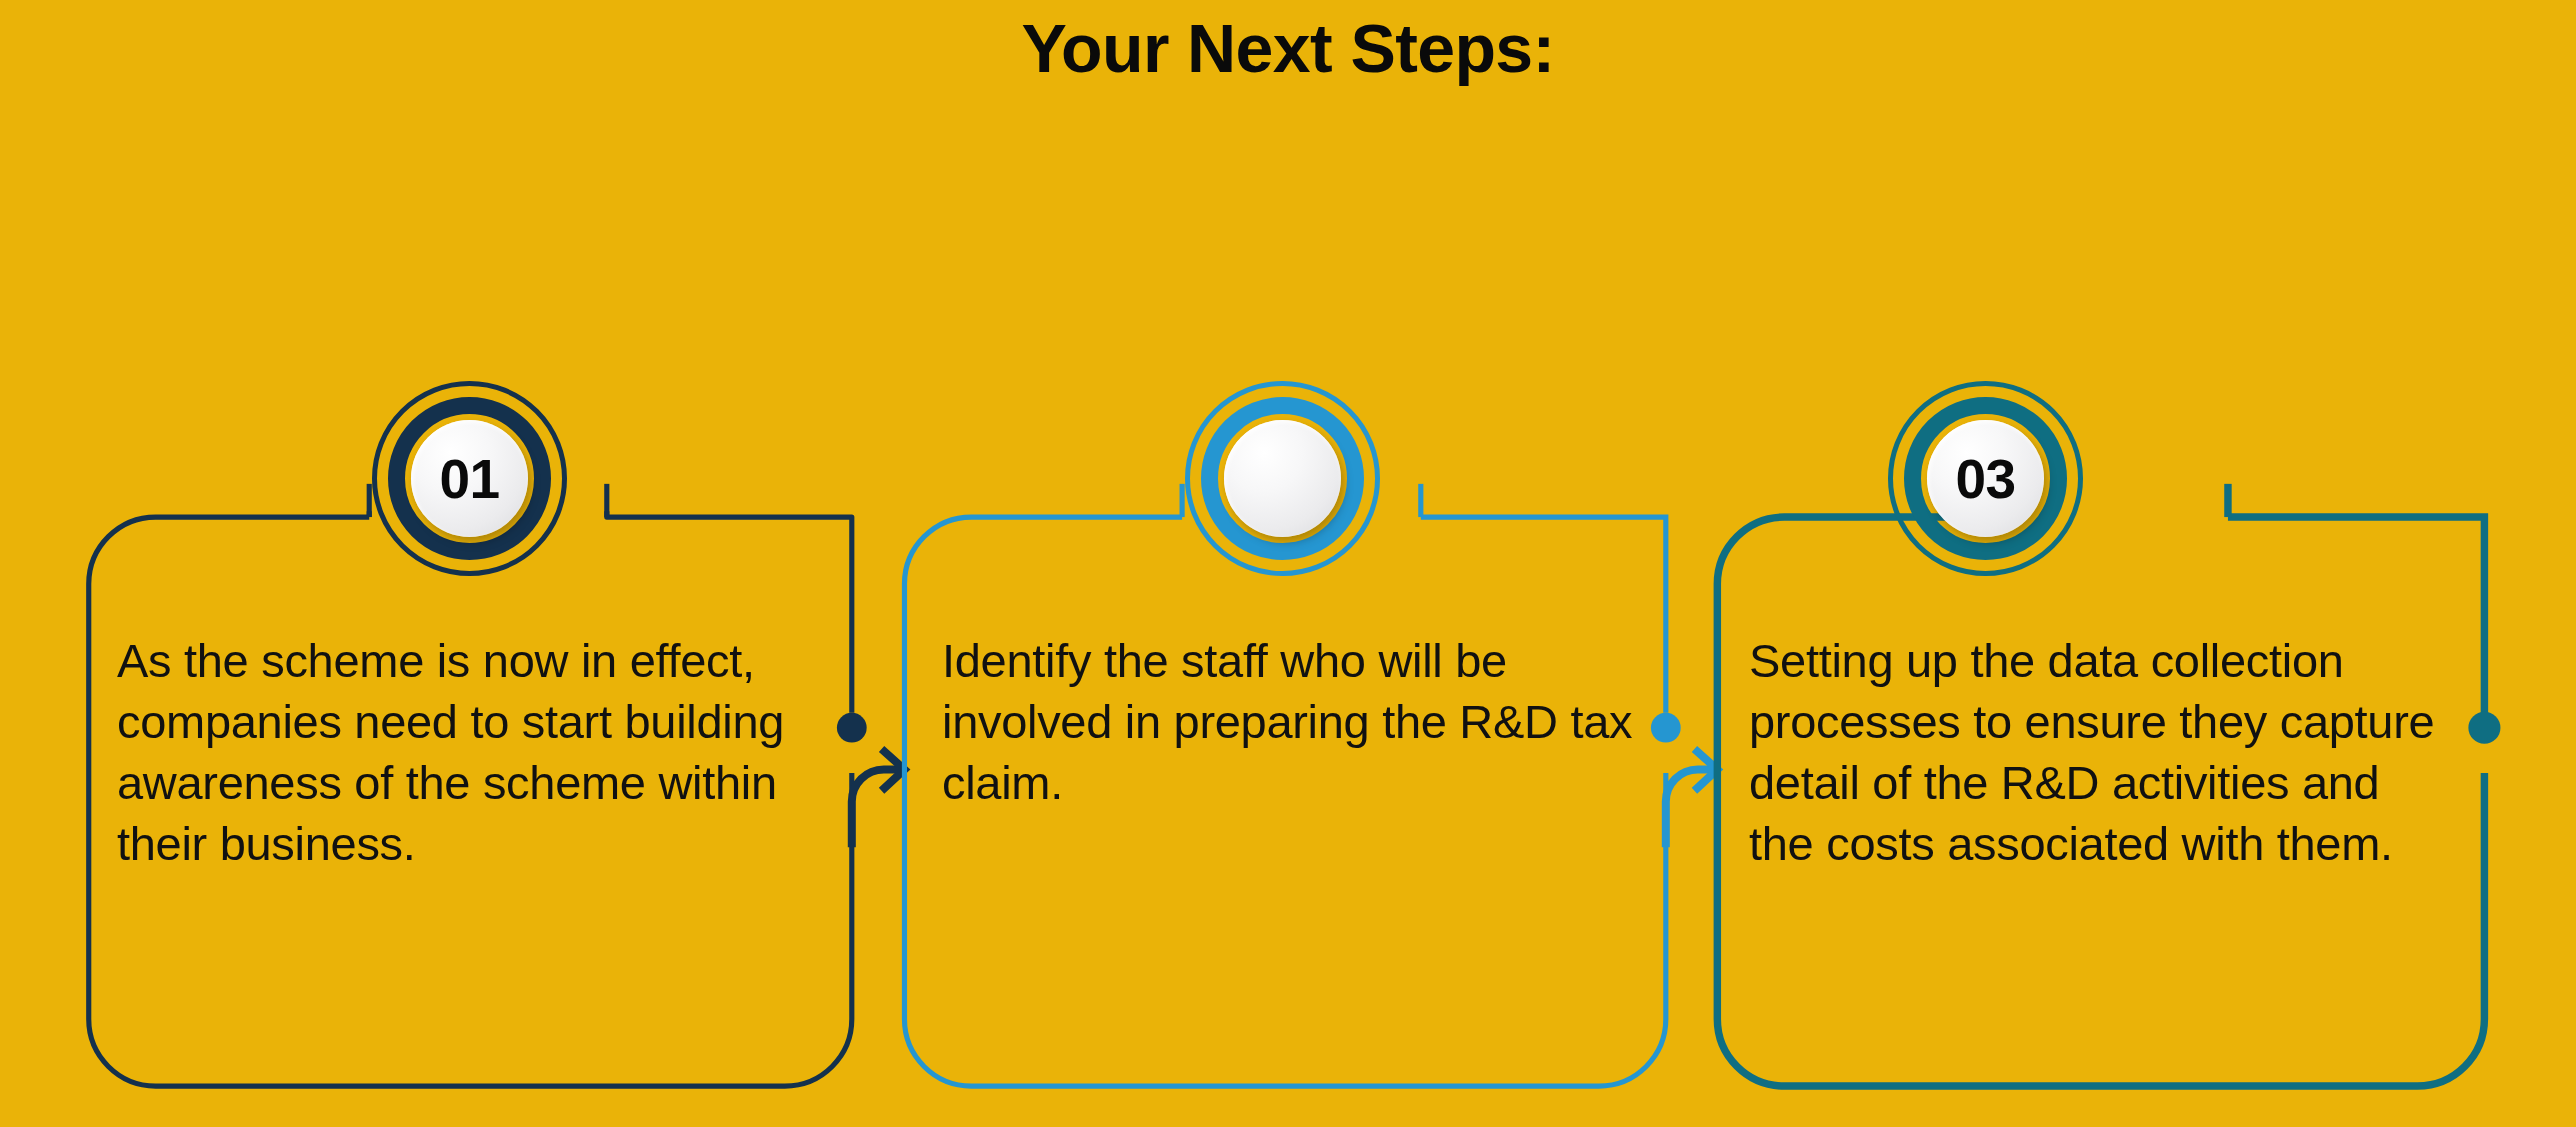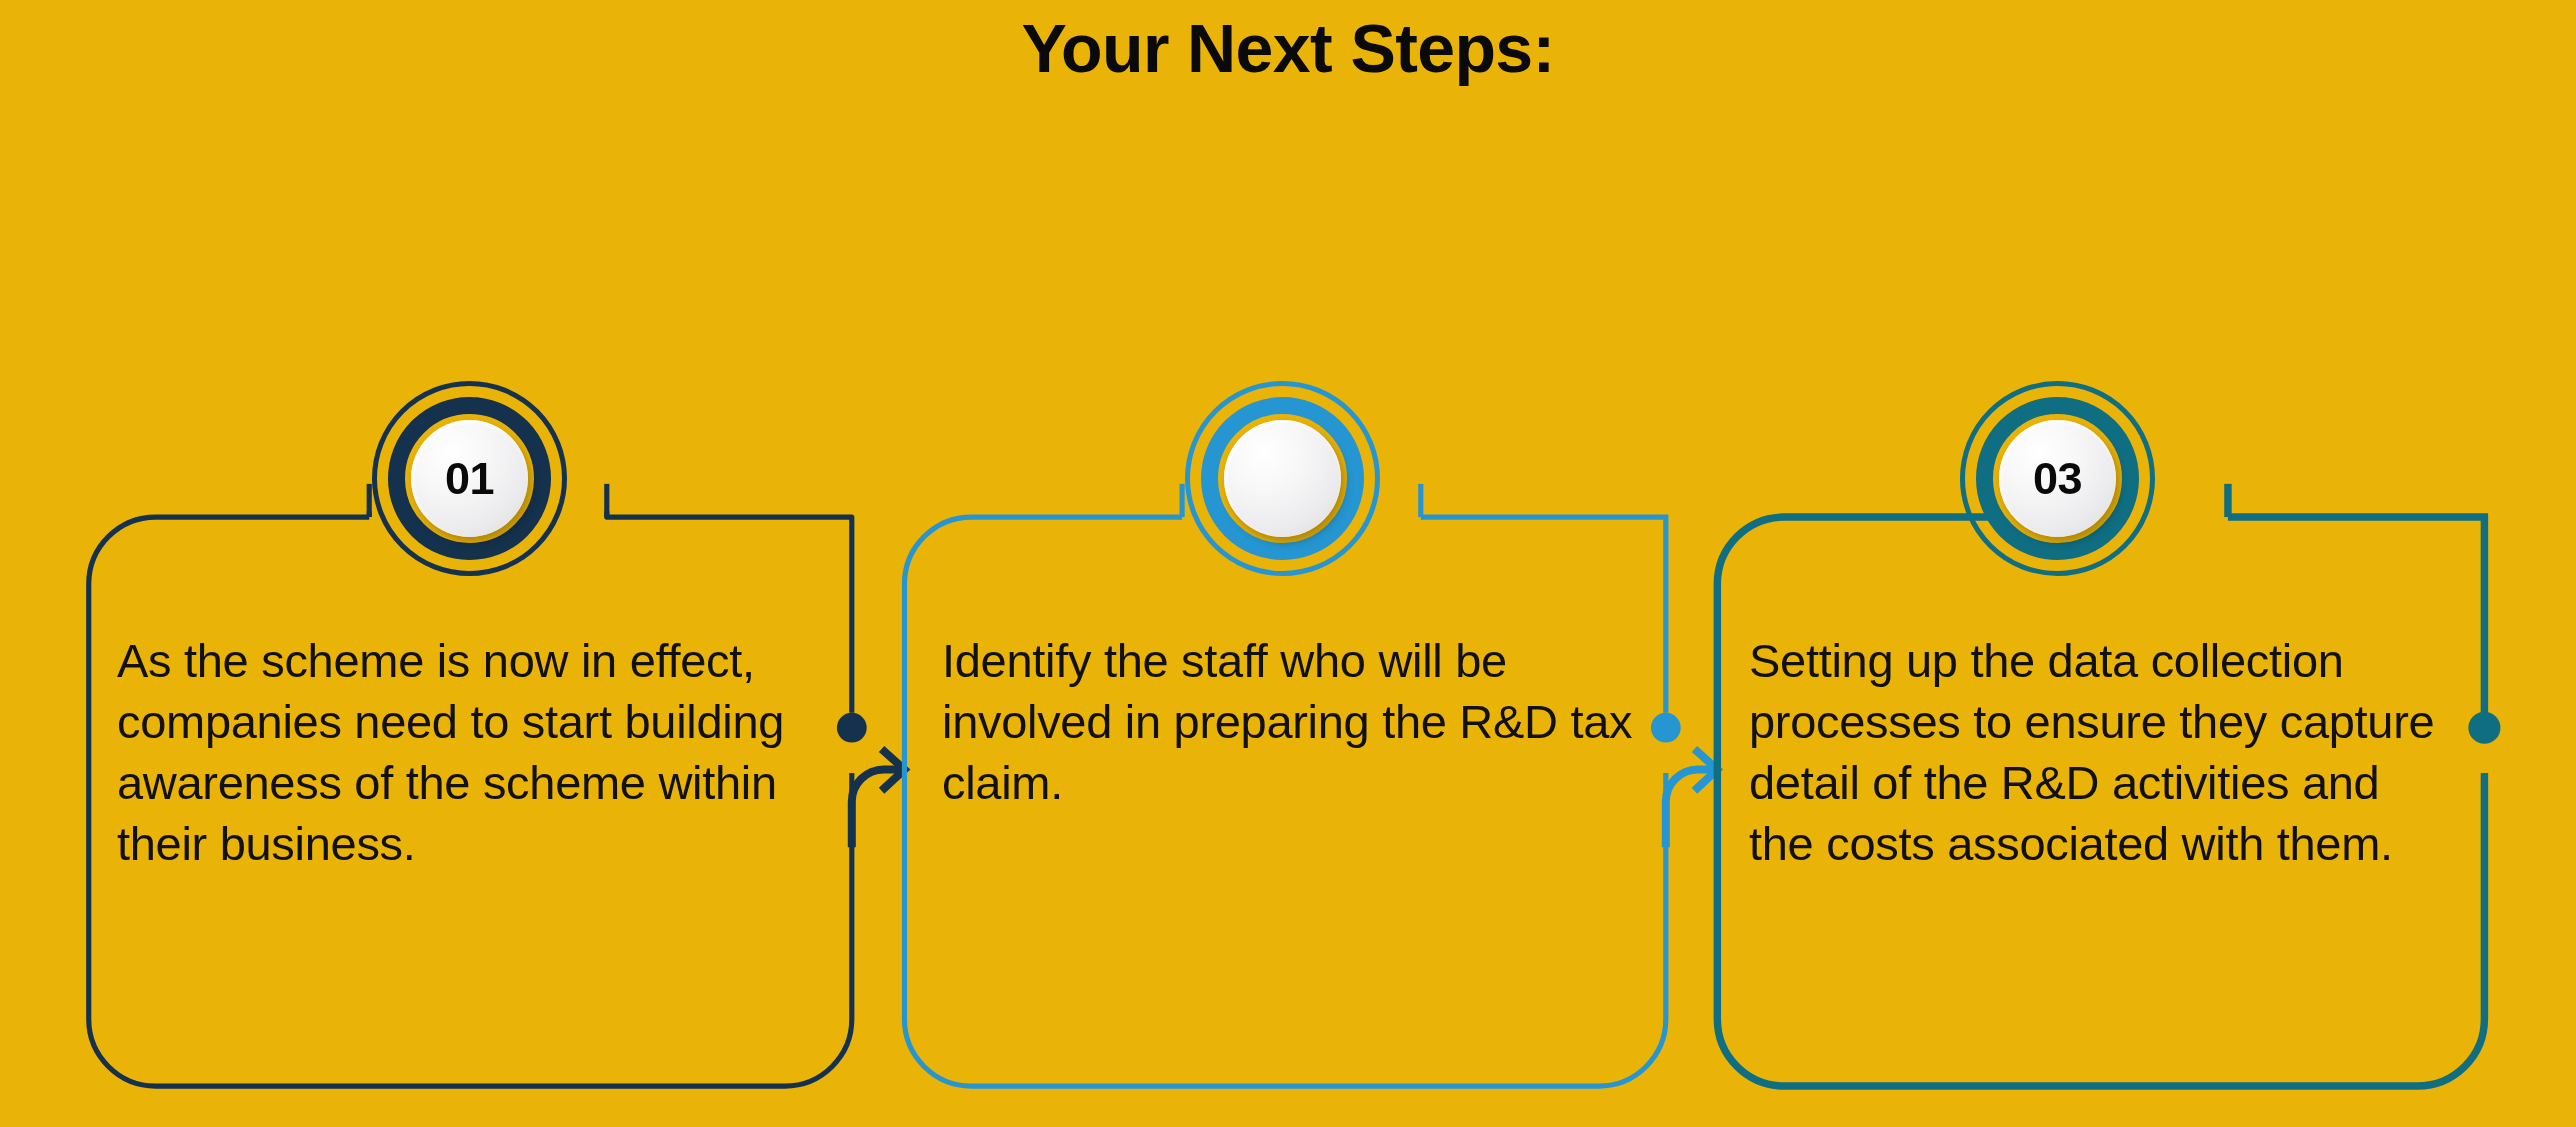--- a/index.html
+++ b/index.html
@@ -57,21 +57,21 @@
   #card-text-3 { left: 1749px; top: 630px; width: 704px; }
 
   
   .badge {
     position: absolute;
     width: 195px;
     height: 195px;
   }
   #badge-1 { left: 372px;  top: 381px; }
   #badge-2 { left: 1185px; top: 381px; }
-  #badge-3 { left: 1960px; top: 381px; }
+  #badge-3 { left: 1888px; top: 381px; }
 
   .badge .outer-ring,
   .badge .thick-ring,
   .badge .inner-disc {
     position: absolute;
     border-radius: 50%;
     box-sizing: border-box;
   }
   .badge .outer-ring {
     left: 0; top: 0;
@@ -90,21 +90,21 @@
     box-shadow: inset 1.7px 2.3px 5.2px rgba(255,255,255,0.95),
                 3.4px 5.2px 9.2px rgba(0,0,0,0.26);
   }
   .badge .badge-number {
     position: absolute;
     left: 39px; top: 39px;
     width: 117px; height: 117px;
     display: flex;
     align-items: center;
     justify-content: center;
-    font-size: 45px;
+    font-size: 55px;
     font-weight: bold;
     color: #0a0a0a;
     letter-spacing: -0.6px;
   }
 </style>
 </head>
 <body>
 
 <div id="stage">
 

